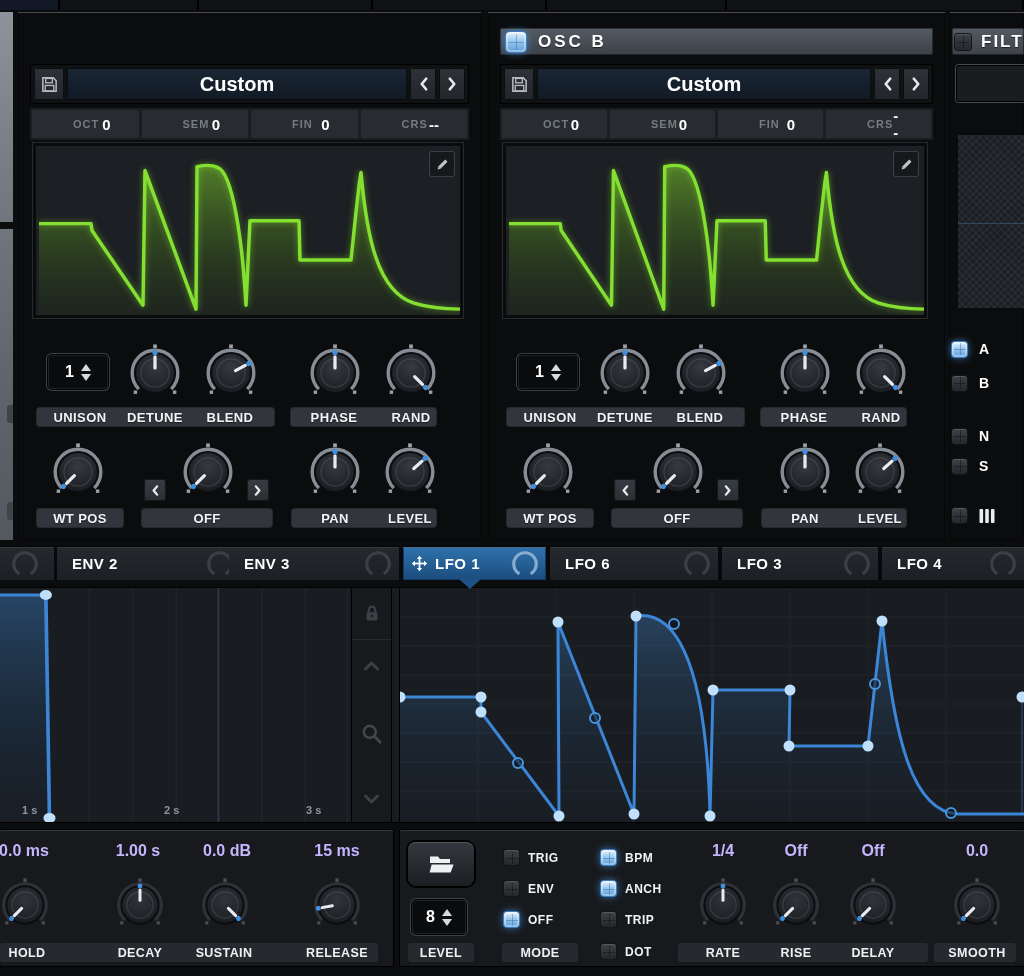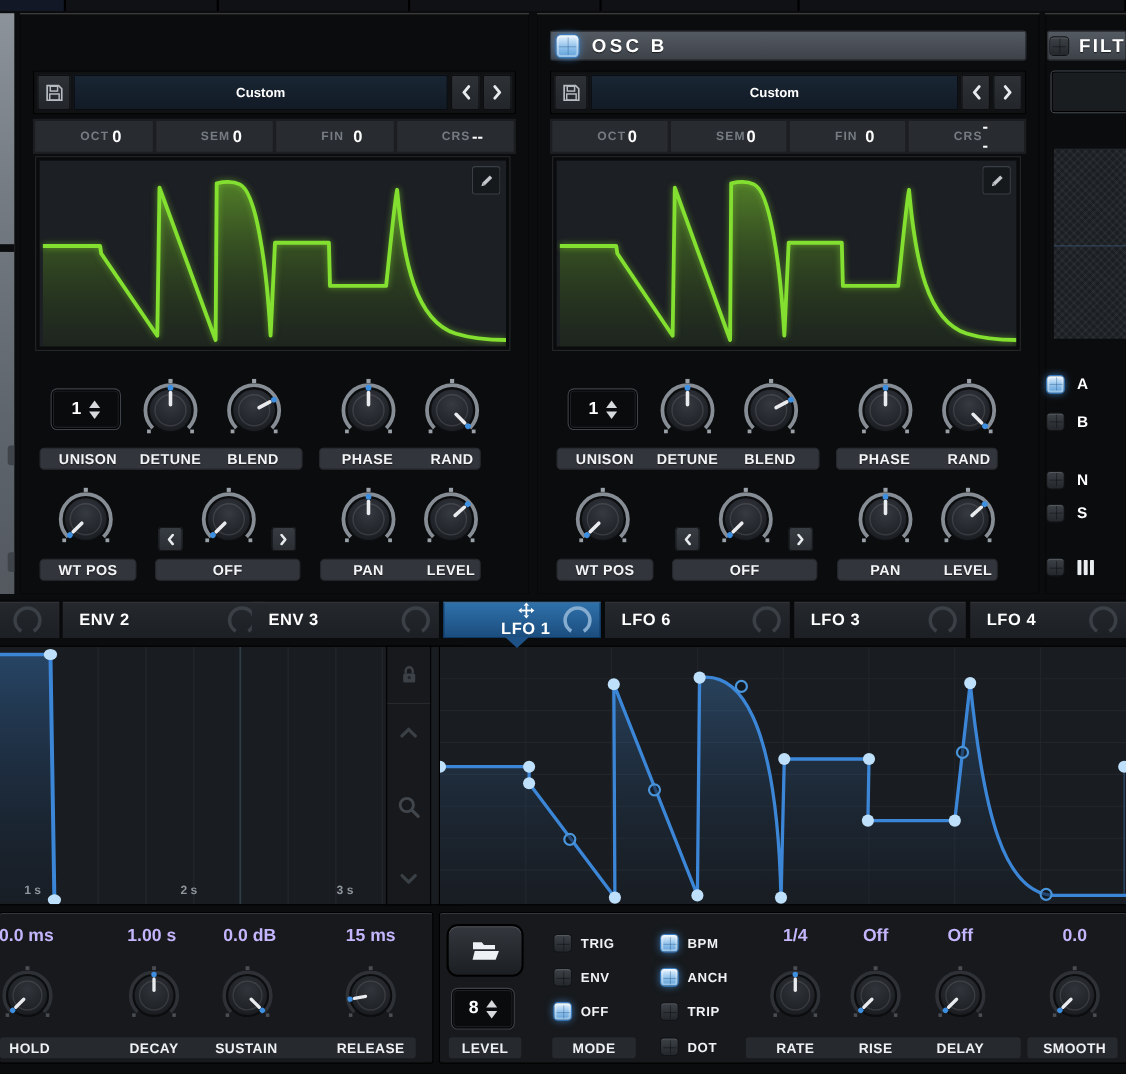--- a/index.html
+++ b/index.html
@@ -37,21 +37,21 @@
     box-shadow:0 0 8px rgba(72,150,230,.9), 0 0 0 1px #2f6fae, inset 0 0 0 2px rgba(255,255,255,.35); }
   .cb.checked::before,.cb.checked::after { background:rgba(30,80,130,.35); }
   
   .preset-row { position:absolute; left:12px; right:12px; top:52px; height:40px; background:#101113;
     border-radius:2px; box-shadow:inset 0 0 0 1px #000; display:flex; align-items:center; padding:4px; gap:3px; }
   .sq-btn { height:32px; background:linear-gradient(180deg,#2e3237,#222529); border-radius:2px;
     box-shadow:inset 0 0 0 1px #0c0d0f, inset 0 1px 0 rgba(255,255,255,.08);
     display:flex; align-items:center; justify-content:center; }
   .preset-display { flex:1; height:32px; background:linear-gradient(180deg,#1a2634,#111a25);
     box-shadow:inset 0 0 0 1px #090d12; display:flex; align-items:center; justify-content:center;
-    color:#fff; font-weight:bold; font-size:12px; }
+    color:#fff; font-weight:bold; font-size:20px; }
   
   .pitch-row { position:absolute; left:12px; right:12px; top:96px; height:32px; background:#1b1d20;
     display:flex; gap:3px; padding:2px; }
   .pitch-cell { flex:1; background:linear-gradient(180deg,#2b2e33,#242godin7 100%,#24272b); background:#282b30;
     display:flex; align-items:center; border-radius:1px;padding-left:32px; }
   .pitch-cell .pl { color:#767c83; font-weight:bold; font-size:11px; letter-spacing:1px; margin-left:9px; }
   .pitch-cell .pv { color:#fff; font-weight:bold; font-size:15px; margin-left:auto; margin-right:28px; }
   
   .wave-box { position:absolute; left:15px; right:18px; top:131px; height:175px; background:#1c1f23;
     border:3px solid #0a0b0c; box-shadow:0 0 0 1px rgba(255,255,255,.12); }
@@ -82,21 +82,21 @@
     background-color:#1b1e22;
     background-image:repeating-linear-gradient(45deg,rgba(255,255,255,.035) 0 2px,transparent 2px 5px),
                      repeating-linear-gradient(-45deg,rgba(255,255,255,.035) 0 2px,transparent 2px 5px); }
   .route-row { position:absolute; left:2px; display:flex; align-items:center; gap:12px; }
   .route-row .rl { color:#fff; font-weight:bold; font-size:14px; }
   
   .tabbar { position:absolute; left:0; top:545px; width:1024px; height:35px; background:#08090a; }
   .tab { position:absolute; top:2px; height:33px; background:linear-gradient(180deg,#25282d,#1c1f23);
     box-shadow:inset 0 1px 0 rgba(255,255,255,.07); display:flex; align-items:center; }
   .tab .tl { color:#fff; font-weight:bold; font-size:15px; letter-spacing:.5px; margin-left:15px; white-space:nowrap; }
-  .tab.sel { background:linear-gradient(180deg,#2f72ac,#1b4c7d); box-shadow:inset 0 1px 0 rgba(255,255,255,.25), inset 0 0 0 1px #0e3965;flex-direction:column; }
+  .tab.sel { background:linear-gradient(180deg,#2f72ac,#1b4c7d); box-shadow:inset 0 1px 0 rgba(255,255,255,.25), inset 0 0 0 1px #0e3965; }
   .tab .arc { position:absolute; right:6px; top:50%; transform:translateY(-50%); width:30px; height:30px; }
   .tab-pointer { position:absolute; left:459px; top:579px; width:0; height:0;
     border-left:11px solid transparent; border-right:11px solid transparent; border-top:10px solid #1e5286; z-index:5; }
   
   .display { position:absolute; top:588px; height:234px; background:#191c20; box-shadow:0 0 0 1px #000; overflow:hidden; }
   .display svg { position:absolute; inset:0; width:100%; height:100%; }
   .time-label { position:absolute; bottom:6px; color:#8e969d; font-weight:bold; font-size:11px; }
   .tool-col { position:absolute; left:352px; top:588px; width:39px; height:234px; background:#17191c;
     box-shadow:0 0 0 1px #000; display:flex; flex-direction:column; align-items:center; }
   .tool-col .lockbox { width:100%; height:52px; border-bottom:1px solid #26292d; display:flex; align-items:center; justify-content:center; }

